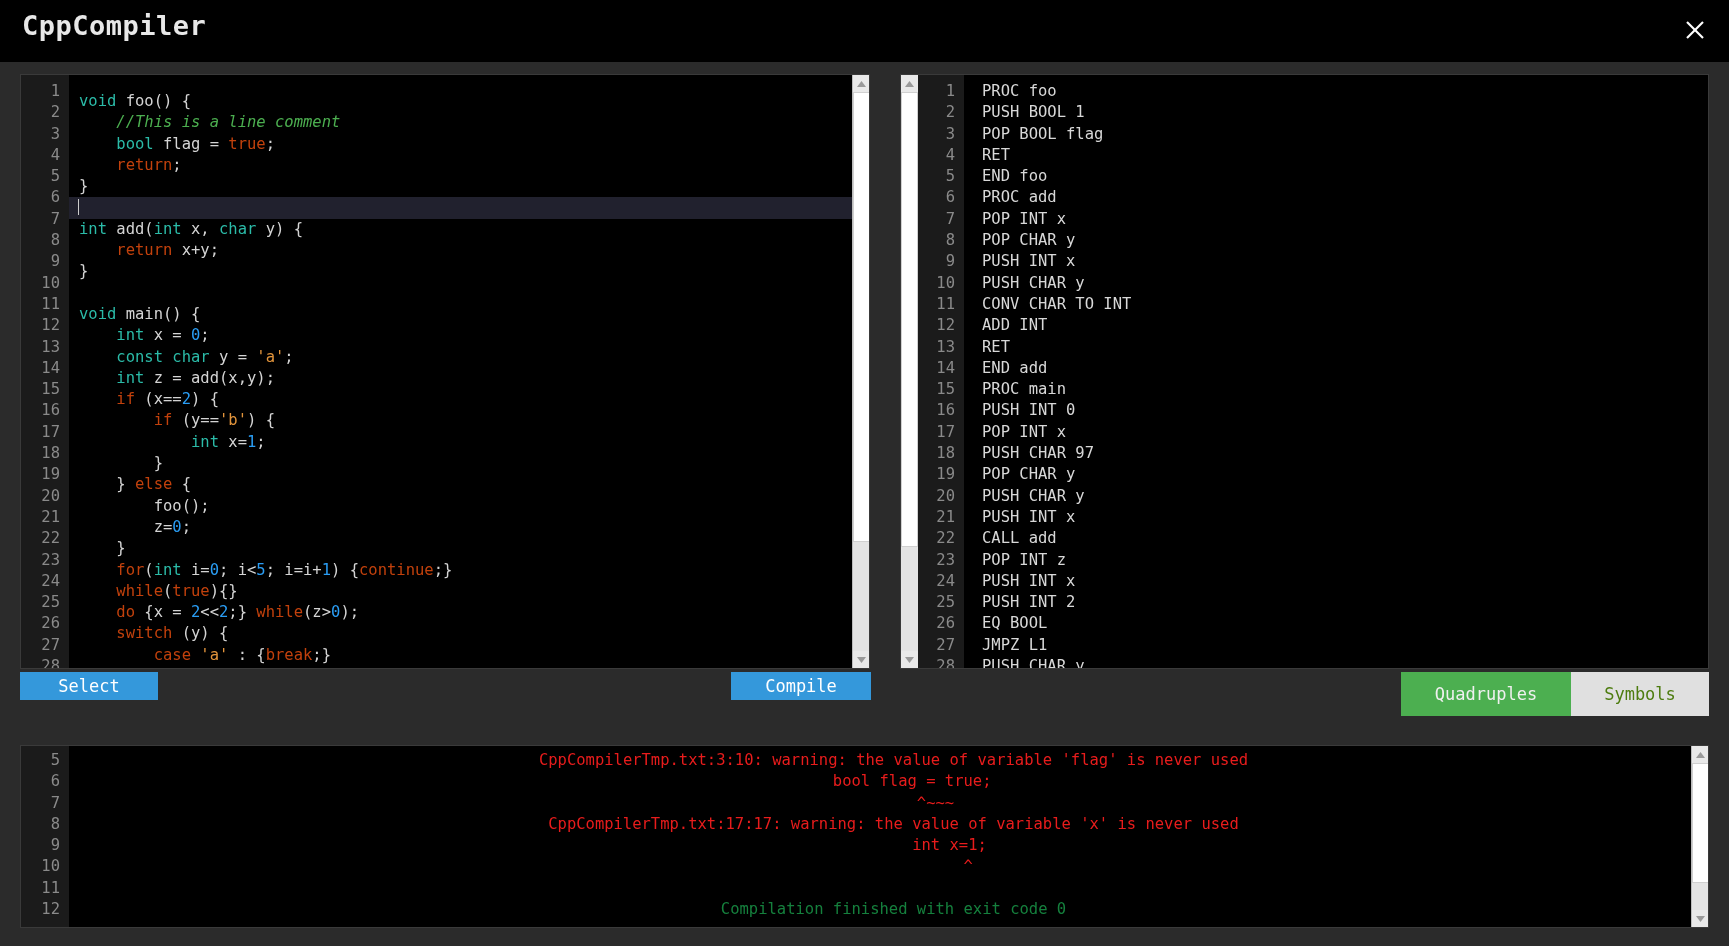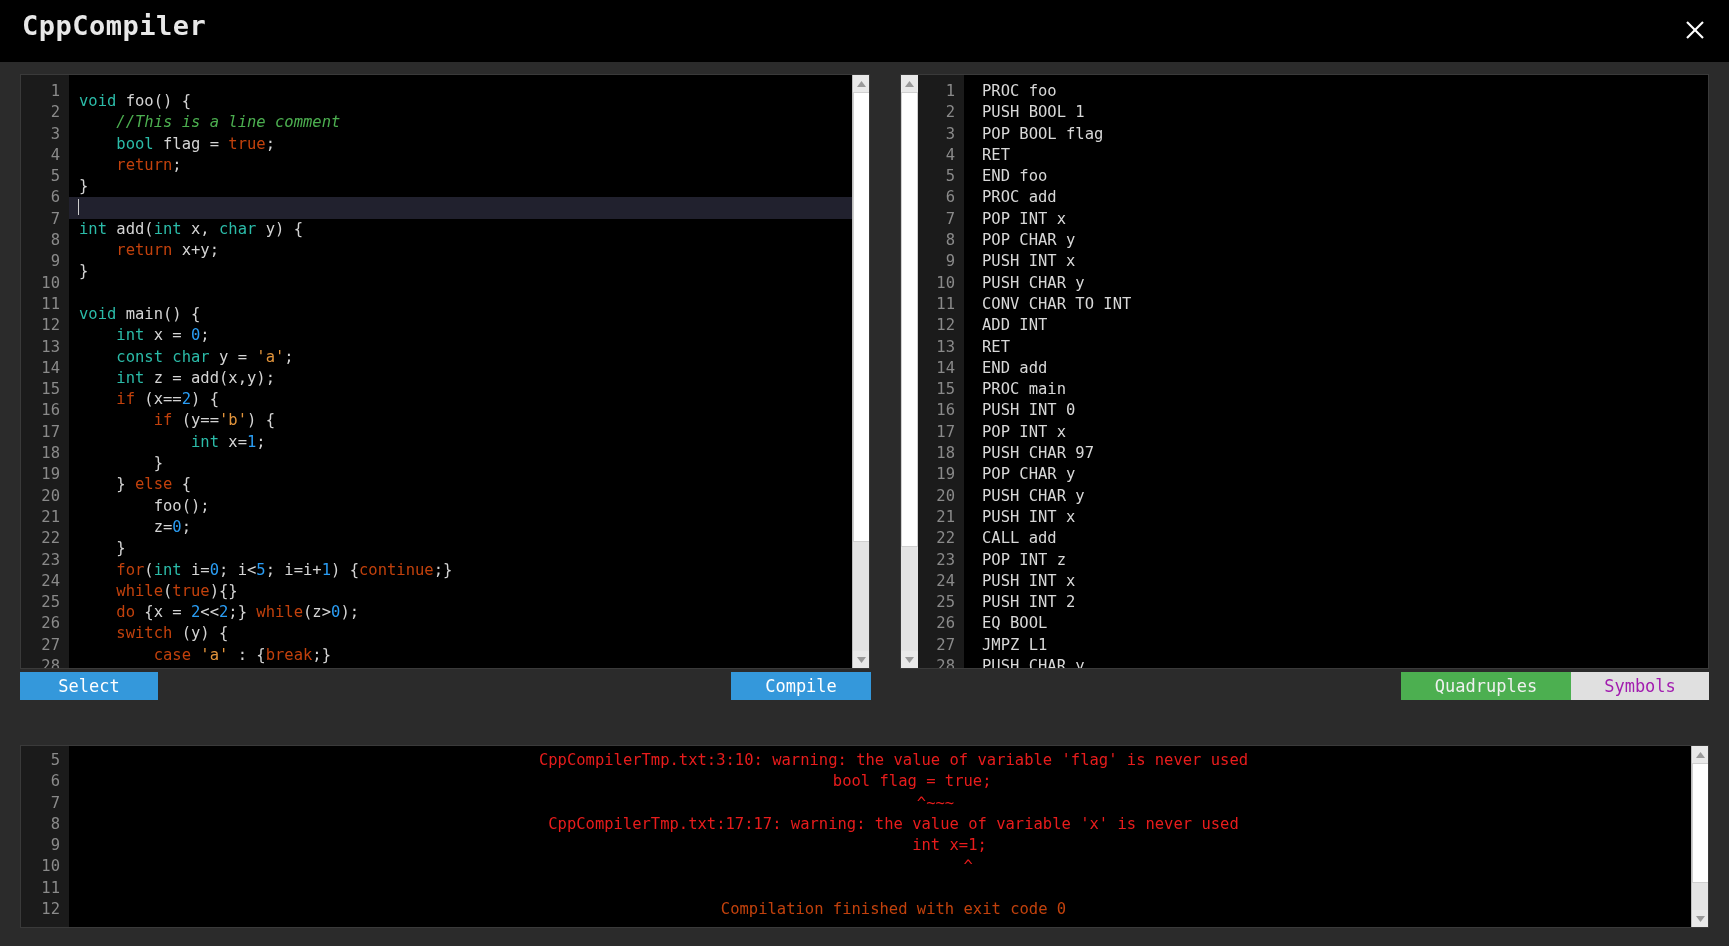--- a/index.html
+++ b/index.html
@@ -134,46 +134,46 @@
     font-family: "DejaVu Sans Mono", monospace;
     font-size: 17px;
     display: flex; align-items: center; justify-content: center;
     border: none; cursor: pointer;
   }
   .btn-select  { left: 20px;  width: 138px; }
   .btn-compile { left: 731px; width: 140px; }
 
   .tabs { position: absolute; left: 1401px; top: 672px; height: 40px; display: flex; }
   .tab {
-    height: 28px; display: flex; align-items: center; justify-content: center;
+    height: 44px; display: flex; align-items: center; justify-content: center;
     font-family: "DejaVu Sans Mono", monospace; font-size: 17px;
     cursor: pointer; border: none;
   }
   .tab.active   { width: 170px; background: #4caf50; color: #f0f0f0; }
-  .tab.inactive { width: 138px; background: #e0e0e0; color: #a21caf; }
+  .tab.inactive { width: 138px; background: #e0e0e0; color: #4d7c0f; }
 
   
   .console {
     position: absolute; left: 20px; top: 745px;
     width: 1689px; height: 183px;
     background: #000000;
     border: 1px solid #3a3a3a;
     display: flex; overflow: hidden;
   }
   .console .gutter { width: 48px; flex: 0 0 48px; background: #1b1b1b; padding-top: 4px; }
   .console-area {
     flex: 1 1 auto; padding-top: 4px; padding-left: 10px;
     font-size: 15.5px; line-height: 21.3px;
     font-family: "DejaVu Sans Mono", monospace;
     white-space: pre;
     text-align: center;
   }
   .console-area .ln { height: 21.3px; }
   .c-err { color: #e81c1c; }
-  .c-ok  { color: #c2410c; }
+  .c-ok  { color: #15803d; }
 </style>
 </head>
 <body>
 
 <div class="titlebar">
   <div class="app-title">CppCompiler</div>
   <div class="close-btn">
     <span>
       <svg width="24" height="24" viewBox="0 0 24 24">
         <line x1="4" y1="4" x2="20" y2="20" stroke="#ffffff" stroke-width="2.2"></line>

